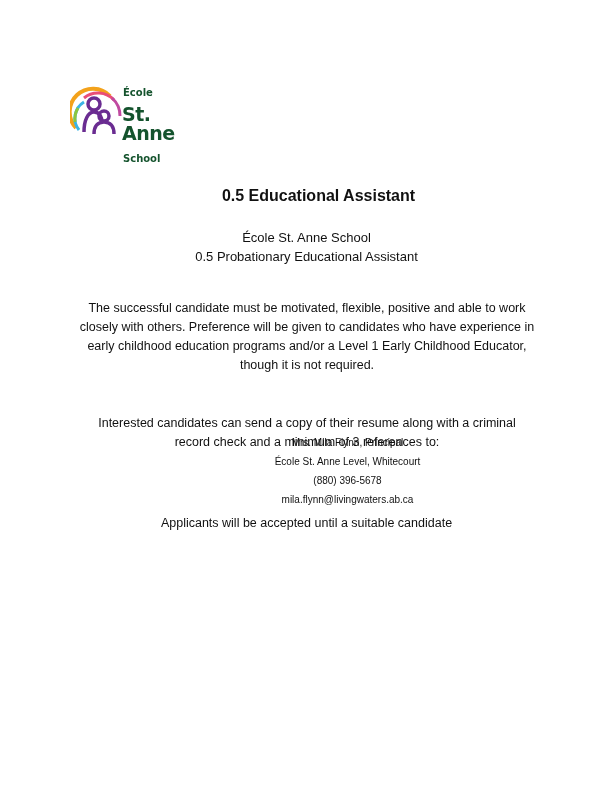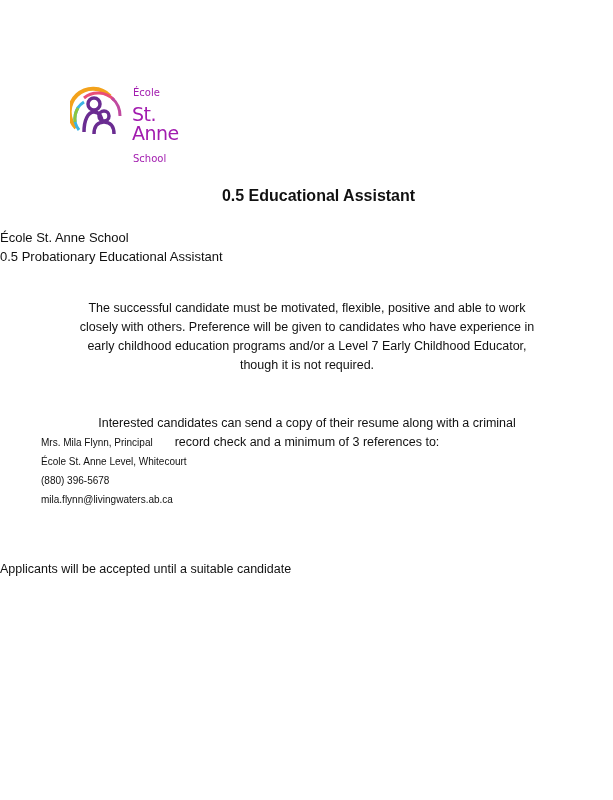--- a/index.html
+++ b/index.html
@@ -1,25 +1,25 @@
 <!DOCTYPE html>
 <html><head>
 <meta charset="utf-8">
 <style>
   html, body { margin: 0; padding: 0; background: #ffffff; }
   body { width: 613px; height: 800px; position: relative; overflow: hidden;
          font-family: "Liberation Sans", sans-serif; color: #111; }
   .logo { position: absolute; left: 70px; top: 86px; width: 130px; height: 52px; }
   .logo-mark { position: absolute; left: 0; top: 0; width: 56px; height: 52px; }
-  .logo-text { position: absolute; left: 62px; top: 2px; color: #a21caf; font-family: "DejaVu Sans", sans-serif; font-weight: normal; line-height: 1; }
+  .logo-text { position: absolute; left: 52px; top: 2px; color: #14532d; font-family: "DejaVu Sans", sans-serif; font-weight: bold; line-height: 1; }
   .logo-ecole { font-size: 10px; margin-left: 1px; }
   .logo-stanne { font-size: 19px; letter-spacing: -0.5px; margin-top: 7px; }
   .logo-school { font-size: 10px; margin-left: 1px; margin-top: 11px; }
   .title { position: absolute; left: 0; width: 613px; top: 187px; text-align: center; font-size: 16px; font-weight: bold; margin-left: 12px; }
-  .block { position: absolute; left: 0; width: 613px; text-align: left; font-size: 13px; line-height: 19px; }
+  .block { position: absolute; left: 0; width: 613px; text-align: center; font-size: 13px; line-height: 19px; }
   .para { position: absolute; left: 72px; width: 470px; text-align: center; font-size: 12.5px; line-height: 19px; }
 </style>
 </head>
 <body>
 
 <div class="logo">
   <svg class="logo-mark" viewBox="0 0 56 52">
     <path d="M6 42 A22 22 0 0 1 40 10" fill="none" stroke="#f3a21b" stroke-width="4"></path>
     <path d="M9 44 A19 19 0 0 1 14 16" fill="none" stroke="#3cb4e5" stroke-width="3"></path>
     <path d="M14 12 A22 22 0 0 1 44 14" fill="none" stroke="#e94e77" stroke-width="3"></path>
@@ -37,24 +37,24 @@
   </div>
 </div>
 
 <div class="title">0.5 Educational Assistant</div>
 
 <div class="block" style="top:228px;">
   <div>École St. Anne School</div>
   <div>0.5 Probationary Educational Assistant</div>
 </div>
 
-<div class="para" style="top:299px;">The successful candidate must be motivated, flexible, positive and able to work closely with others. Preference will be given to candidates who have experience in early childhood education programs and/or a Level 7 Early Childhood Educator, though it is not required.</div>
+<div class="para" style="top:299px;">The successful candidate must be motivated, flexible, positive and able to work closely with others. Preference will be given to candidates who have experience in early childhood education programs and/or a Level 1 Early Childhood Educator, though it is not required.</div>
 
 <div class="para" style="top:382px; left:90px; width:434px;margin-top:32px;">Interested candidates can send a copy of their resume along with a criminal record check and a minimum of 3 references to:</div>
 
 <div class="block" style="top:433px; font-size:10px;margin-left:41px;">
   <div>Mrs. Mila Flynn, Principal</div>
   <div>École St. Anne Level, Whitecourt</div>
   <div>(880) 396-5678</div>
   <div>mila.flynn@livingwaters.ab.ca</div>
 </div>
 
-<div class="block" style="top:560px; font-size:12.5px;">Applicants will be accepted until a suitable candidate</div>
+<div class="block" style="top:514px; font-size:12.5px;">Applicants will be accepted until a suitable candidate</div>
 
 </body></html>

